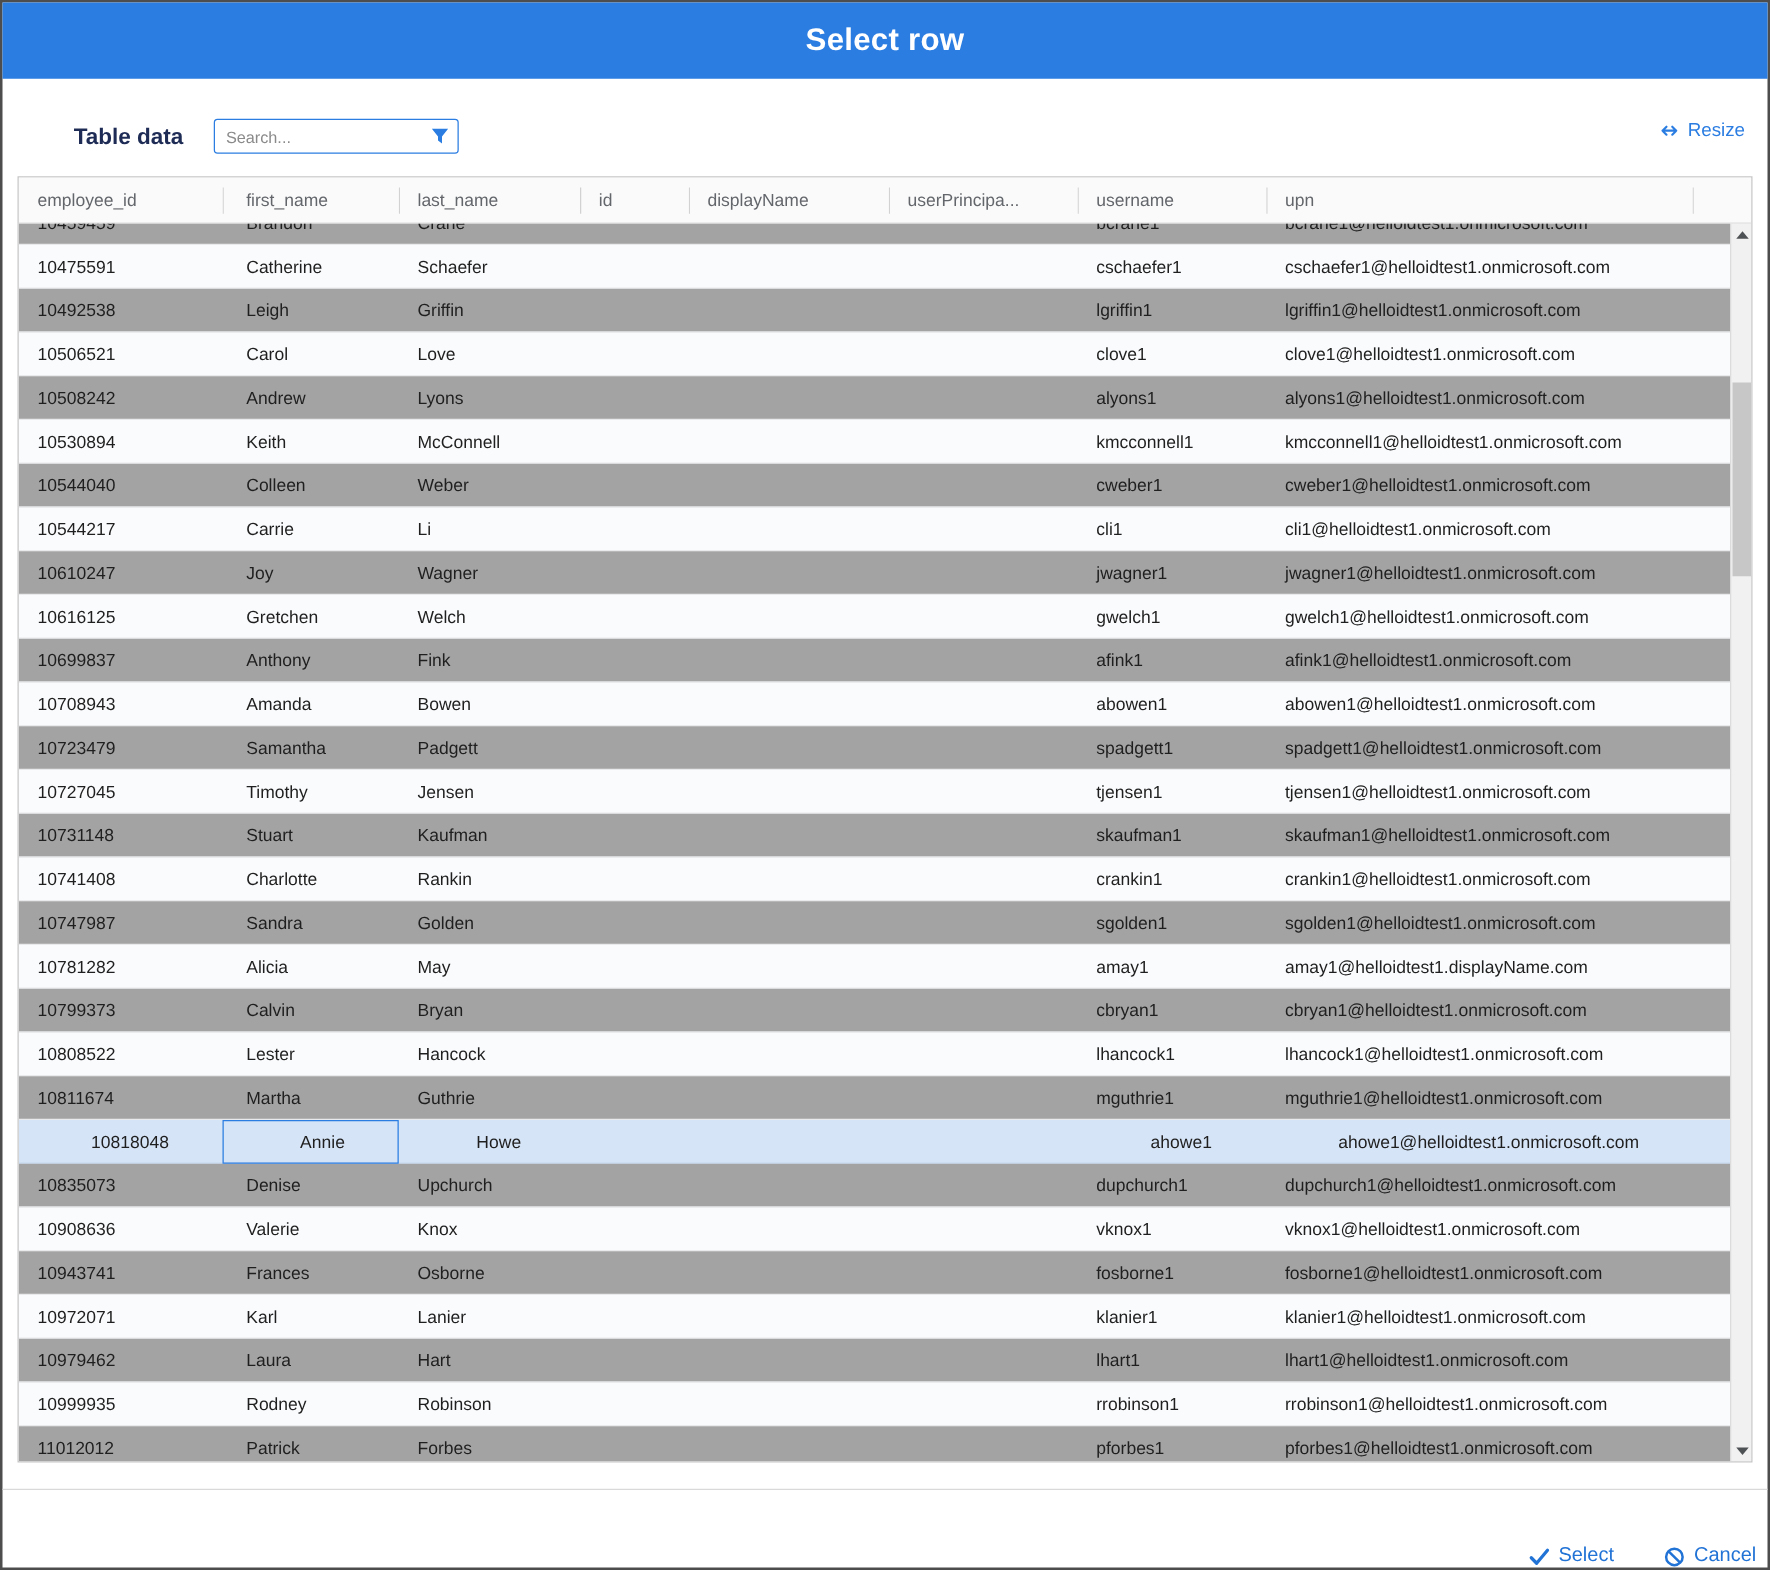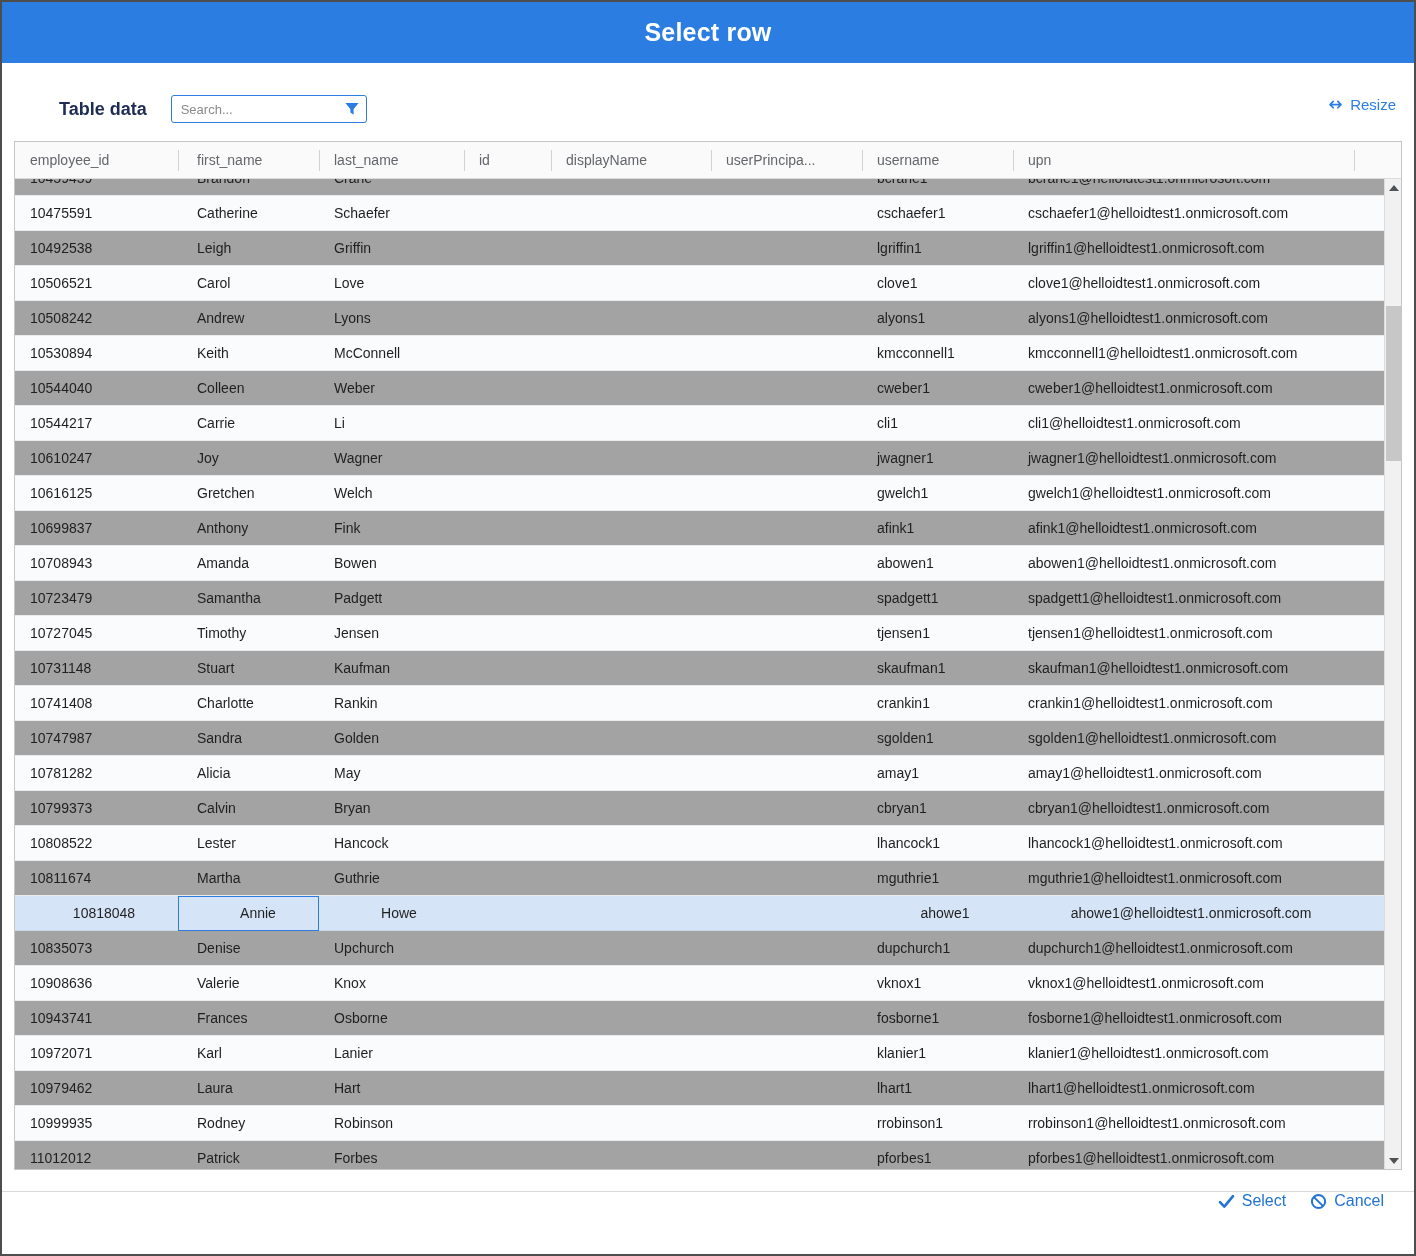--- a/index.html
+++ b/index.html
@@ -103,22 +103,22 @@
   .tri-up { width:0; height:0; border-left:5px solid transparent; border-right:5px solid transparent; border-bottom:6px solid #4f5255; }
   .tri-down { width:0; height:0; border-left:5px solid transparent; border-right:5px solid transparent; border-top:6px solid #4f5255; }
   .sb-thumb {
     position:absolute; left:1px; width:15px; top:127px; height:155px;
     background:#c7c7c7; cursor:pointer;
   }
 
   
   .footer-sep { margin-top:21px; border-top:1px solid #d9d9d9; }
   .footer {
-    flex:1 1 auto; display:flex; align-items:flex-start; justify-content:flex-end;
-    gap:24px; padding-right:30px;
+    flex:1 1 auto; display:flex; align-items:flex-end; justify-content:flex-end;
+    gap:40px; padding-right:9px;
   }
   .foot-btn {
     display:flex; align-items:center; gap:7px;
     color:#2273d6; font-size:16px; cursor:pointer;
   }
 </style>
 </head>
 <body>
 
 <div class="dialog">
@@ -348,21 +348,21 @@
           <span class="cell colfill"></span>
         </div>
         <div class="trow">
           <span class="cell col0">10781282</span>
           <span class="cell col1">Alicia</span>
           <span class="cell col2">May</span>
           <span class="cell col3"></span>
           <span class="cell col4"></span>
           <span class="cell col5"></span>
           <span class="cell col6">amay1</span>
-          <span class="cell col7">amay1@helloidtest1.onmicrosoft.com</span>
+          <span class="cell col7">amay1@helloidtest1.displayName.com</span>
           <span class="cell colfill"></span>
         </div>
         <div class="trow">
           <span class="cell col0">10799373</span>
           <span class="cell col1">Calvin</span>
           <span class="cell col2">Bryan</span>
           <span class="cell col3"></span>
           <span class="cell col4"></span>
           <span class="cell col5"></span>
           <span class="cell col6">cbryan1</span>

